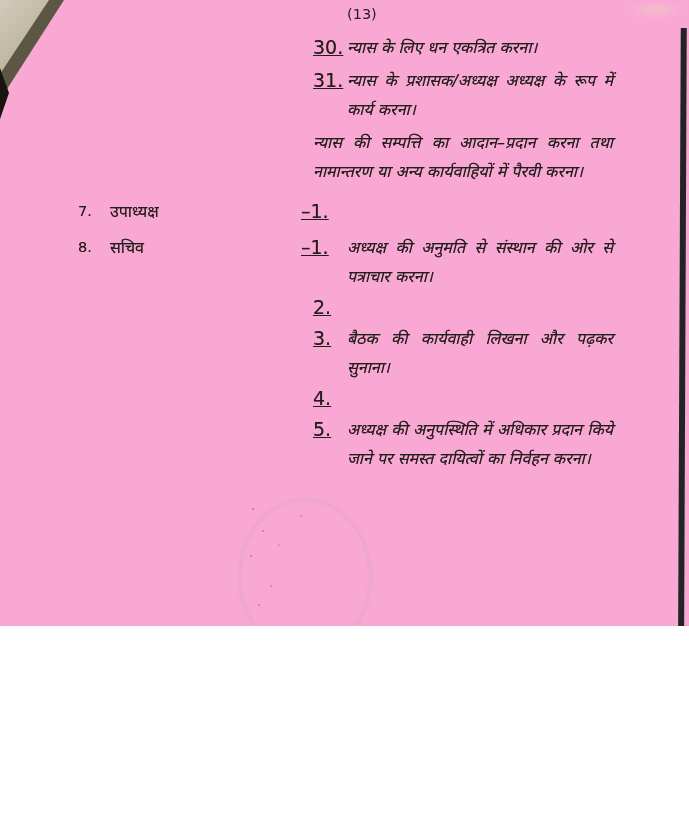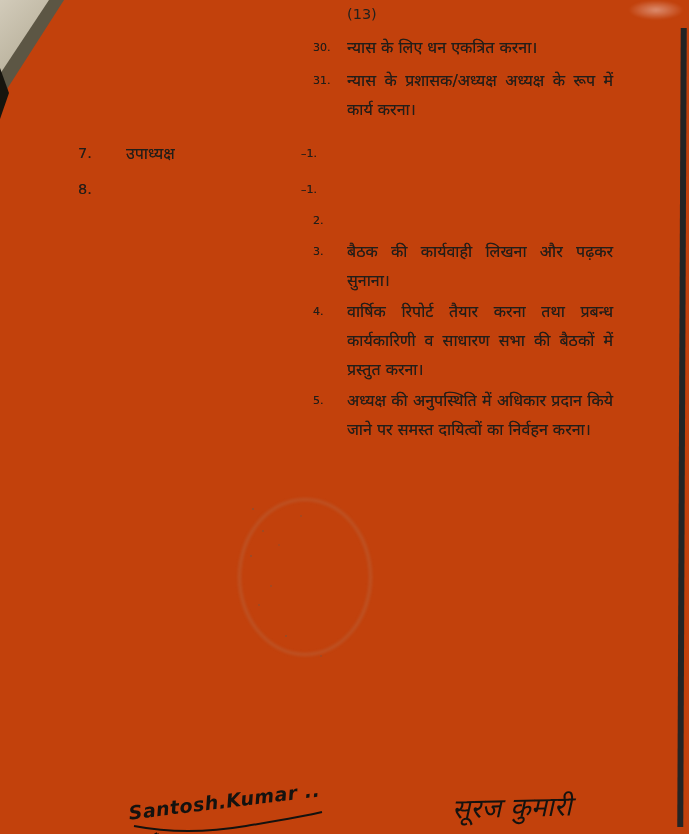--- a/index.html
+++ b/index.html
@@ -1,19 +1,19 @@
 <!DOCTYPE html>
 <html><head>
 <meta charset="utf-8">
 <style>
   html,body{margin:0;padding:0;}
   .page{
     position:relative;
-    width:689px;height:834px;
-    background:#c2410c;
+    width:689px;height:626px;
+    background:#f9a8d4;
     overflow:hidden;
     font-family:"DejaVu Sans","Liberation Sans",sans-serif;
     color:#211e1a;
   }
   
   .fold-tan{
     position:absolute;left:0;top:0;width:70px;height:110px;
     background:linear-gradient(135deg,#d2cbba 0%,#b7af99 55%,#978f77 100%);
     clip-path:polygon(0 0,63px 0,0 80px);
   }
@@ -64,25 +64,25 @@
   .content{
     position:absolute;left:0;top:33px;width:634px;
     font-size:16px;line-height:29px;
     text-shadow:0 0 .3px rgba(20,18,15,.55);
   }
   .row{display:flex;}
   .cell-left{width:313px;flex:0 0 313px;position:relative;}
   .cell-right{width:300px;flex:0 0 300px;}
   .role{display:flex;padding-left:78px;}
   .role-num{width:32px;flex:0 0 32px;font-size:14.5px;}
-  .role-title{flex:1;margin-left:16px;}
+  .role-title{flex:1;}
   .duty{display:flex;margin-bottom:4px;}
-  .duty .num{width:34px;flex:0 0 34px;font-size:11px;}
+  .duty .num{width:34px;flex:0 0 34px;font-size:19px;text-decoration:underline;}
   .duty .num.neg{margin-left:-12px;width:46px;flex-basis:46px;}
-  .duty .txt{flex:1;text-align:justify;}
+  .duty .txt{flex:1;text-align:justify;font-style:italic;}
   .sec .duty{margin-bottom:2px;}
   .row{margin-bottom:3px;}
   
   .sig-left{
     position:absolute;left:128px;top:790px;width:220px;height:44px;
   }
   .sig-left .sig-text{
     display:inline-block;
     font-style:italic;font-size:19px;font-weight:bold;color:#14120f;
     transform:rotate(-7deg);
@@ -119,20 +119,21 @@
       <div class="cell-right">
         <div class="duty">
           <span class="num">30.</span>
           <span class="txt">न्यास के लिए धन एकत्रित करना।</span>
         </div>
         <div class="duty">
           <span class="num">31.</span>
           <span class="txt">न्यास के प्रशासक/अध्यक्ष अध्यक्ष के रूप में कार्य करना।</span>
         </div>
         <div class="duty">
+          <span class="txt">न्यास की सम्पत्ति का आदान–प्रदान करना तथा नामान्तरण या अन्य कार्यवाहियों में पैरवी करना।</span>
         </div>
         <div class="duty">
         </div>
       </div>
     </div>
 
     <div class="row">
       <div class="cell-left">
         <div class="role">
           <span class="role-num">7.</span>
@@ -143,36 +144,37 @@
         <div class="duty">
           <span class="num neg">–1.</span>
         </div>
       </div>
     </div>
 
     <div class="row sec">
       <div class="cell-left">
         <div class="role">
           <span class="role-num">8.</span>
+          <span class="role-title">सचिव</span>
         </div>
       </div>
       <div class="cell-right">
         <div class="duty">
           <span class="num neg">–1.</span>
+          <span class="txt">अध्यक्ष की अनुमति से संस्थान की ओर से पत्राचार करना।</span>
         </div>
         <div class="duty">
           <span class="num">2.</span>
         </div>
         <div class="duty">
           <span class="num">3.</span>
           <span class="txt">बैठक की कार्यवाही लिखना और पढ़कर सुनाना।</span>
         </div>
         <div class="duty">
           <span class="num">4.</span>
-          <span class="txt">वार्षिक रिपोर्ट तैयार करना तथा प्रबन्ध कार्यकारिणी व साधारण सभा की बैठकों में प्रस्तुत करना।</span>
         </div>
         <div class="duty">
           <span class="num">5.</span>
           <span class="txt">अध्यक्ष की अनुपस्थिति में अधिकार प्रदान किये जाने पर समस्त दायित्वों का निर्वहन करना।</span>
         </div>
 
       </div>
     </div>
 
   </div>

